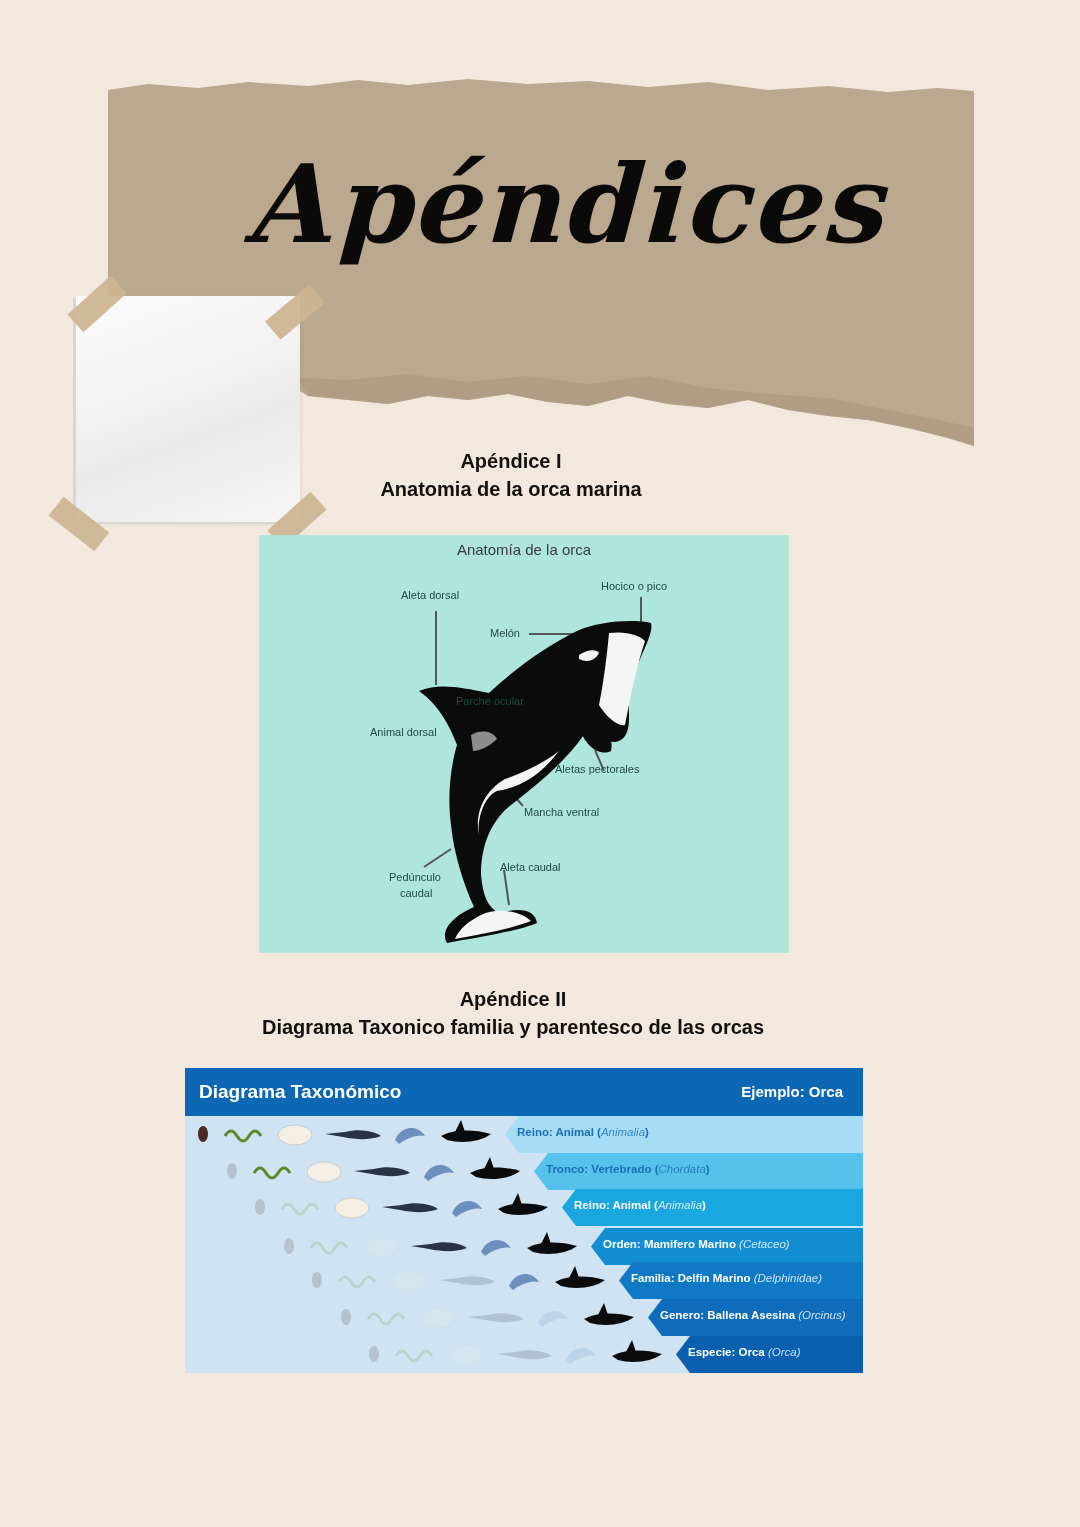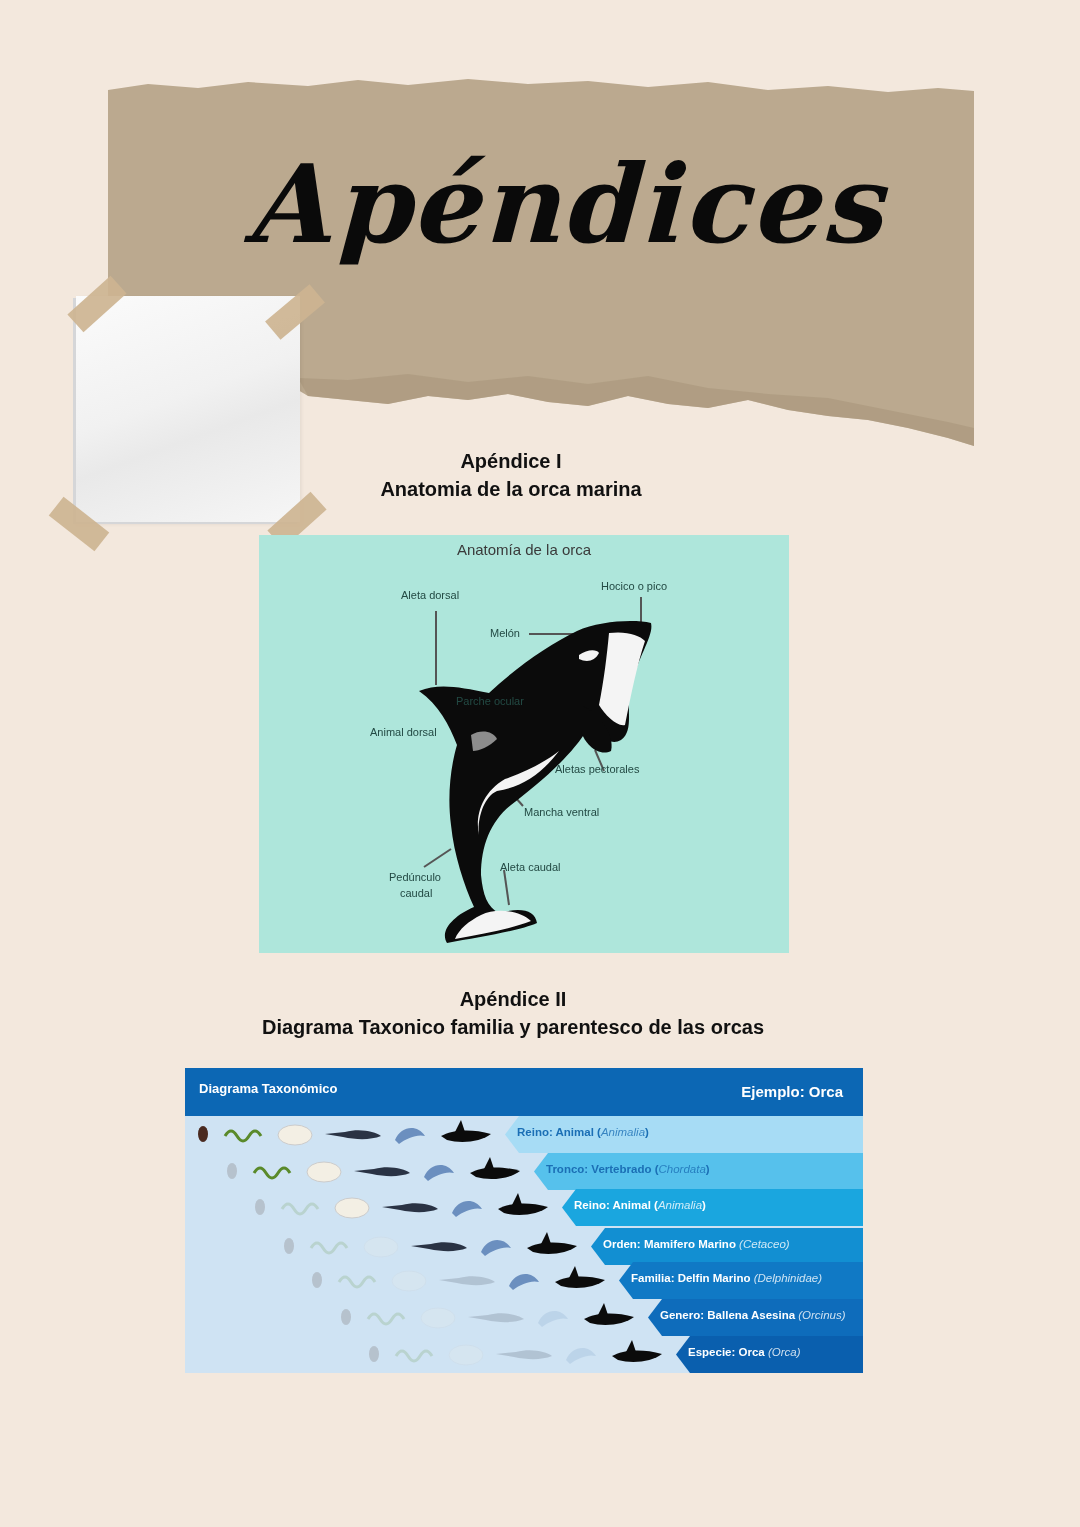--- a/index.html
+++ b/index.html
@@ -92,21 +92,21 @@
       overflow: hidden;
     }
     .taxo-header {
       position: absolute; left: 0; top: 0;
       width: 678px; height: 48px;
       background: #0c67b4;
       color: #fff;
       font-family: "Liberation Sans", sans-serif;
       font-weight: bold;
     }
-    .taxo-title { position: absolute; left: 14px; top: 13px; font-size: 13px; }
+    .taxo-title { position: absolute; left: 14px; top: 13px; font-size: 19px; }
     .taxo-example { position: absolute; right: 20px; top: 15px; font-size: 15px; margin-left: 12px; }
     .taxo-row {
       position: absolute; left: 0; width: 678px; height: 37px;
     }
     .taxo-row .band {
       position: absolute; top: 0; height: 37px; right: 0;
       clip-path: polygon(0 50%, 14px 0, 100% 0, 100% 100%, 14px 100%);
     }
     .taxo-row .rank {
       position: absolute; top: 10px;

